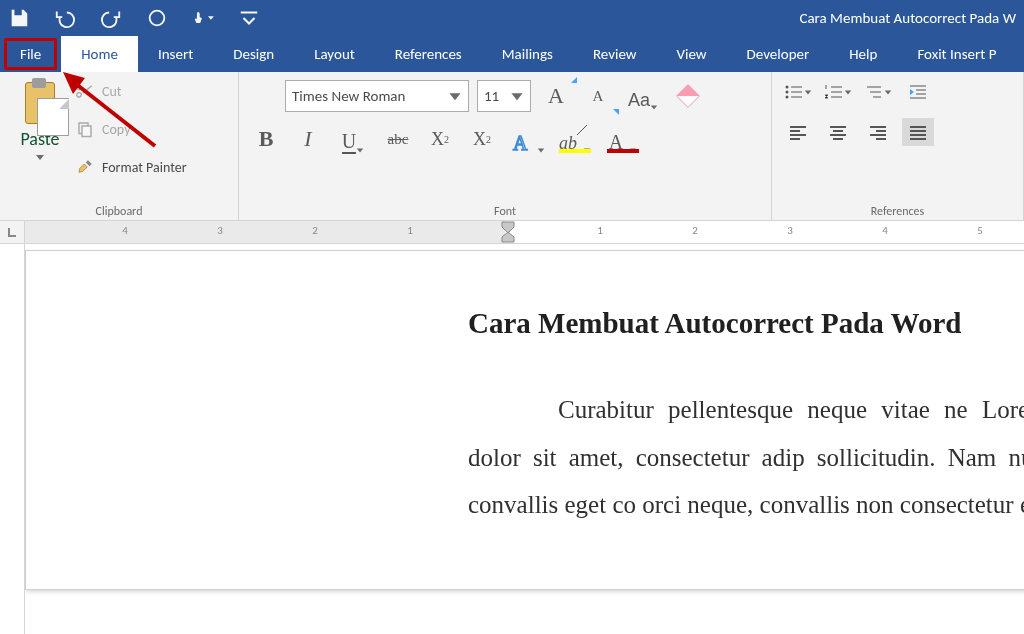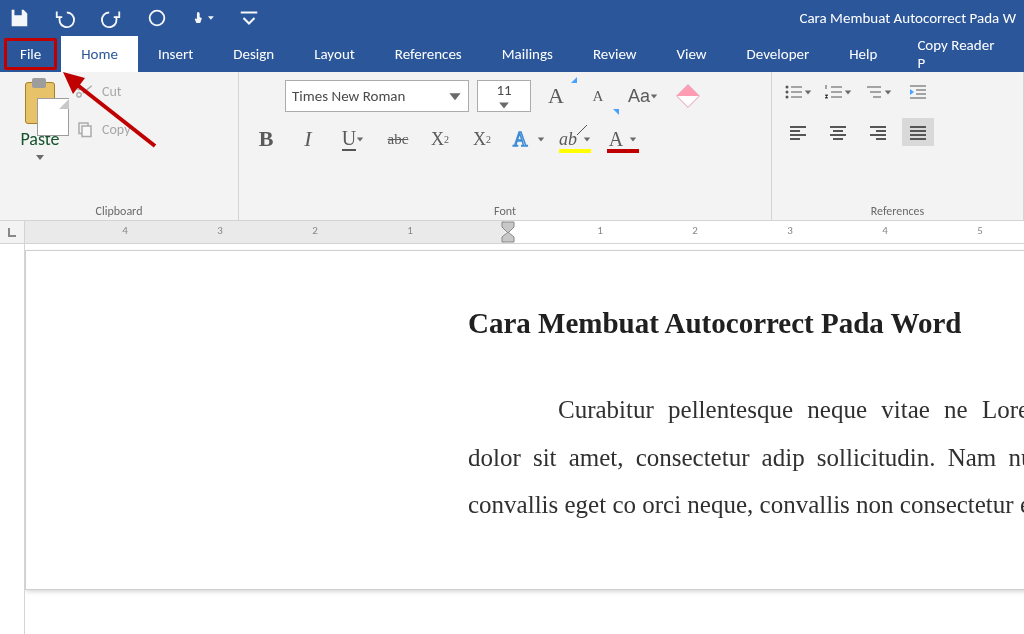--- a/index.html
+++ b/index.html
@@ -32,24 +32,24 @@
   .paste-label{font-size:18px;color:#14532d;}
   .cutcopy-col{display:flex;flex-direction:column;gap:12px;font-size:14px;color:#4a4a4a;}
   .cc-row{display:flex;align-items:center;gap:8px;height:26px;}
   .cc-row.dis{opacity:.45;}
   .cc-row svg{width:18px;height:18px;}
   .font-group{width:512px;}
   .font-body{display:flex;flex-direction:column;gap:12px;padding-top:2px;}
   .font-row{display:flex;align-items:center;gap:8px;}
   .font-combo{background:#fff;border:1px solid #ababab;height:30px;display:flex;align-items:center;padding:0 6px;font-size:15px;color:#4a4a4a;}
   .font-name{width:170px;justify-content:space-between;margin-left:36px;}
-  .font-size{width:40px;justify-content:space-between;flex-direction:column;}
+  .font-size{width:40px;justify-content:space-between;}
   .chev{width:14px;height:14px;}
   .fbtn{width:34px;height:30px;display:flex;align-items:center;justify-content:center;font-size:18px;color:#5a5a5a;font-family:"Times New Roman",serif;}
-  .fbtn.wide{width:40px;}
+  .fbtn.wide{width:40px;align-items:flex-end;}
   .fbtn.small{font-size:15px;}
   .fbtn sup,.fbtn sub{font-size:10px;}
   .grow{position:relative;}
   .grow .tri{position:absolute;right:-4px;top:-4px;width:0;height:0;border-left:6px solid transparent;border-bottom:6px solid #4aa0ff;}
   .shrink .tri{position:absolute;right:-4px;bottom:-4px;width:0;height:0;border-left:6px solid transparent;border-top:6px solid #4aa0ff;}
   .aa{font-family:Arial,sans-serif;}
   .eraser{width:22px;height:22px;background:linear-gradient(135deg,#ff9bb3 50%,#fff 50%);border:1px solid #e07a94;transform:rotate(45deg) scale(.7);}
   .Abox svg{width:28px;height:22px;}
   .dropd{width:8px;display:flex;align-items:center;}
   .dropd svg{width:8px;height:8px;}
@@ -149,21 +149,21 @@
   <div class="tab">
       <span>View</span>
     </div>
   <div class="tab">
       <span>Developer</span>
     </div>
   <div class="tab">
       <span>Help</span>
     </div>
   <div class="tab">
-      <span>Copy Reader P</span>
+      <span>Foxit Insert P</span>
     </div>
 </div>
 
 <svg class="arrow-overlay" style="left:55px;top:66px;width:110px;height:90px" viewBox="0 0 110 90">
   <path d="M100 80 L16 14" stroke="#c00000" stroke-width="4" fill="none"></path>
   <path d="M8 6 L30 12 L18 28 Z" fill="#c00000"></path>
 </svg>
 
 <div class="ribbon">
 
@@ -189,20 +189,27 @@
             </svg>
           <span>Cut</span>
         </div>
         <div class="cc-row dis">
           <svg viewBox="0 0 24 24">
               <rect x="4" y="4" width="12" height="14" fill="none" stroke="#555" stroke-width="2"></rect>
               <rect x="8" y="8" width="12" height="14" fill="#fff" stroke="#555" stroke-width="2"></rect>
             </svg>
           <span>Copy</span>
         </div>
+        <div class="cc-row">
+          <svg viewBox="0 0 24 24">
+              <path fill="#e8c268" stroke="#a77f25" d="M5 14l6-6 4 4-6 6-5 1z"></path>
+              <path fill="#888" d="M13 6l5 5 3-3-5-5z"></path>
+            </svg>
+          <span>Format Painter</span>
+        </div>
       </div>
     </div>
     <div class="group-label">Clipboard</div>
   </div>
 
   <div class="group font-group">
     <div class="font-body">
       <div class="font-row">
         <div class="font-combo font-name">
           <span>Times New Roman</span>

